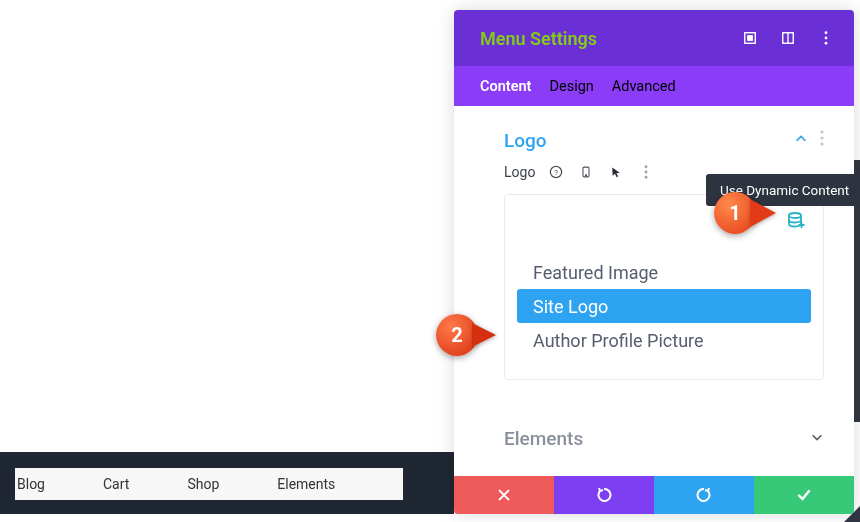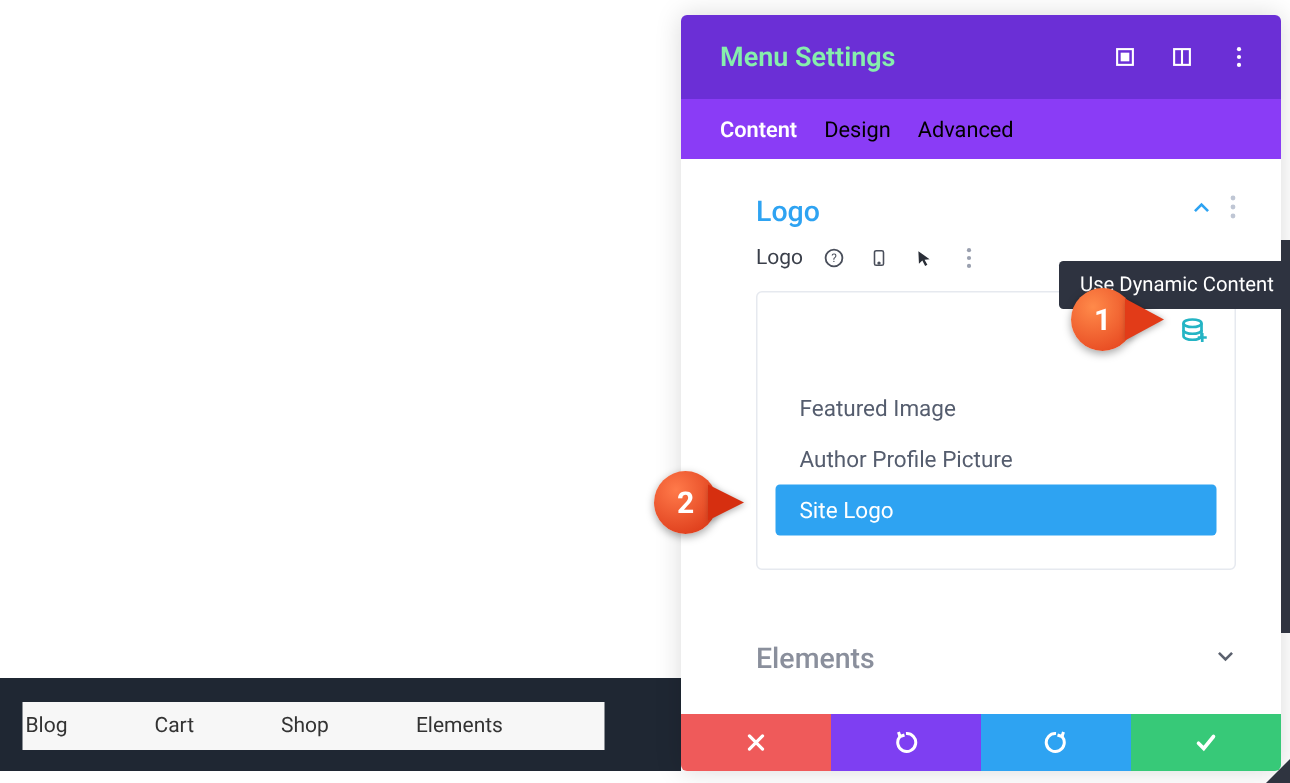--- a/index.html
+++ b/index.html
@@ -7,21 +7,21 @@
 
   
   .footer-bar { position: absolute; left: 0; bottom: 8px; height: 62px; width: 454px; background: #1f2733; }
   .footer-links { position: absolute; left: 15px; bottom: 14px; width: 388px; height: 32px; background: #f7f7f7; display: flex; align-items: center; padding: 0 6px; }
   .footer-links a { color: #333; text-decoration: none; font-size: 14px; margin-right: 24px; cursor: pointer; margin-left: 34px; }
   .footer-links a:first-child { margin-left: -4px; }
 
   
   .panel { position: absolute; left: 454px; top: 10px; width: 400px; height: 504px; background: #fff; box-shadow: 0 0 18px rgba(0,0,0,.15); border-radius: 4px; overflow: hidden; }
 
-  .panel-header { height: 56px; background: #6b2fd6; color: #86efac; display: flex; align-items: center; padding: 0 20px 0 26px; justify-content: space-between; }
+  .panel-header { height: 56px; background: #6b2fd6; color: #84cc16; display: flex; align-items: center; padding: 0 20px 0 26px; justify-content: space-between; }
   .panel-title { font-size: 18px; font-weight: 600; }
   .panel-header-icons { display: flex; gap: 22px; align-items: center; }
   .hi { width: 16px; height: 16px; display: flex; align-items: center; justify-content: center; cursor: pointer; }
 
   .tabs { height: 40px; background: #8a3cf6; display: flex; align-items: center; padding: 0 26px; gap: 18px; }
   .tab { color: #000000; font-size: 14.5px; cursor: pointer; }
   .tab.active { color: #fff; font-weight: 600; }
 
   .panel-body { height: 370px; overflow: hidden; position: relative; padding-left: 20px; }
   .section { padding: 12px 30px 0; }
@@ -34,21 +34,21 @@
 
   .field-row { display: flex; align-items: center; gap: 14px; margin-top: 2px; }
   .field-label { font-size: 14px; color: #3a3f4a; }
   .field-icons { display: flex; gap: 16px; align-items: center; }
   .fi { width: 14px; height: 14px; color: #4a4f5b; cursor: pointer; display:flex; align-items:center; justify-content:center; }
 
   .image-box { margin: 14px 0 0; border: 1px solid #e6e9ef; border-radius: 4px; height: 186px; position: relative; padding: 10px; }
   .dyn-icon { position: absolute; top: 16px; right: 18px; width: 18px; height: 18px; color: #24b4c4; cursor: pointer; }
 
   .dyn-list { position: absolute; left: 12px; right: 12px; top: 60px; }
-  .dyn-item { height: 34px; display: flex; align-items: center; padding: 0 16px; font-size: 15px; color: #555d6e; cursor: pointer; border-radius: 3px; }
+  .dyn-item { height: 34px; display: flex; align-items: center; padding: 0 16px; font-size: 18px; color: #555d6e; cursor: pointer; border-radius: 3px; }
   .dyn-item.selected { background: #2ea3f2; color: #fff; }
 
   
   .action-bar { position: absolute; bottom: 0; left: 0; right: 0; height: 38px; display: flex; }
   .act { flex: 1; display: flex; align-items: center; justify-content: center; color: #fff; cursor: pointer; font-size: 16px; }
   .act.cancel { background: #ef5a5a; }
   .act.undo   { background: #7e3ff2; }
   .act.redo   { background: #2ea3f2; }
   .act.save   { background: #37c978; }
 
@@ -173,22 +173,22 @@
               <ellipse cx="8" cy="4.5" rx="6" ry="2.5"></ellipse>
               <path d="M2 4.5 V9 a6 2.5 0 0 0 12 0 V4.5"></path>
               <path d="M2 9 V13 a6 2.5 0 0 0 12 0 V9"></path>
               <line x1="14.5" y1="11" x2="14.5" y2="17"></line>
               <line x1="11.5" y1="14" x2="17.5" y2="14"></line>
             </svg>
         </span>
 
         <div class="dyn-list">
           <div class="dyn-item">Featured Image</div>
+          <div class="dyn-item selected">Site Logo</div>
           <div class="dyn-item">Author Profile Picture</div>
-          <div class="dyn-item selected">Site Logo</div>
         </div>
       </div>
     </div>
 
     <div class="section" style="margin-top:24px;">
       <div class="section-header">
         <span class="section-title muted">Elements</span>
         <span class="section-actions">
           <span>
             <svg class="chevron" viewBox="0 0 16 16" fill="none" stroke="#5b616e" stroke-width="2">

